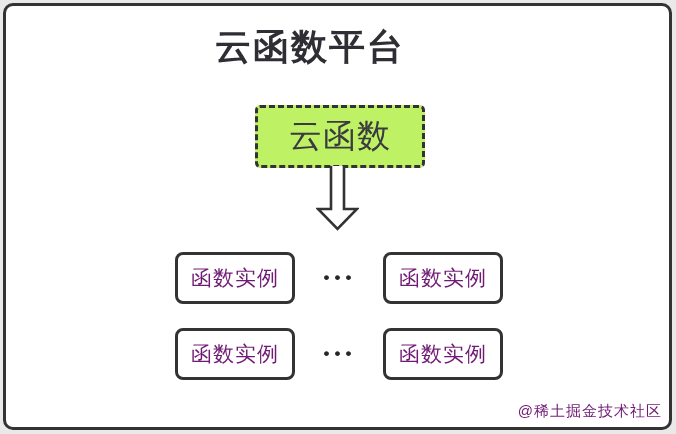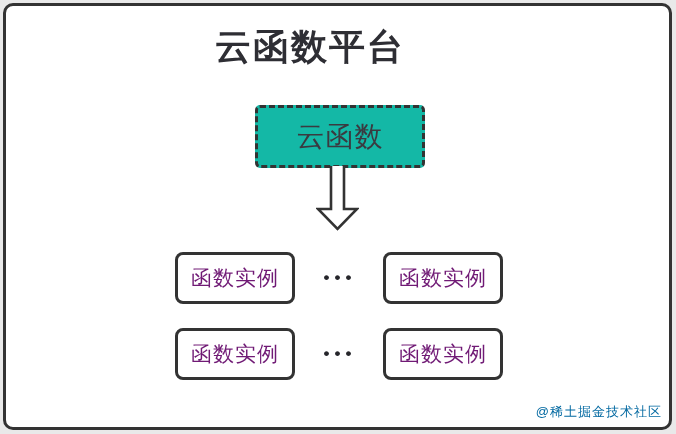--- a/index.html
+++ b/index.html
@@ -41,25 +41,25 @@
   }
   .cloud-box {
     position: absolute;
     left: 255px;
     top: 105px;
     width: 170px;
     height: 63px;
     border: 3px dashed #333333;
     border-radius: 5px;
     box-sizing: border-box;
-    background: #14b8a6;
+    background: #bef264;
     display: flex;
     align-items: center;
     justify-content: center;
-    font-size: 28px;
+    font-size: 33px;
     color: #3a3a40;
     letter-spacing: 1px;
   }
   .arrow-svg {
     position: absolute;
     left: 316px;
     top: 166px;
     width: 43px;
     height: 65px;
   }
@@ -92,22 +92,22 @@
     letter-spacing: 5px;
     color: #26262b;
     line-height: 18px;
   }
   .dots.d1 { top: 269px; }
   .dots.d2 { top: 345px; }
   .watermark {
     position: absolute;
     right: 14px;
     bottom: 13px;
-    font-size: 13px;
-    color: #0369a1;
+    font-size: 15px;
+    color: #701a75;
     letter-spacing: 1px;
   }
 </style>
 </head>
 <body>
 
 <div class="stage">
   <div class="frame"></div>
 
   <div class="title">云函数平台</div>

